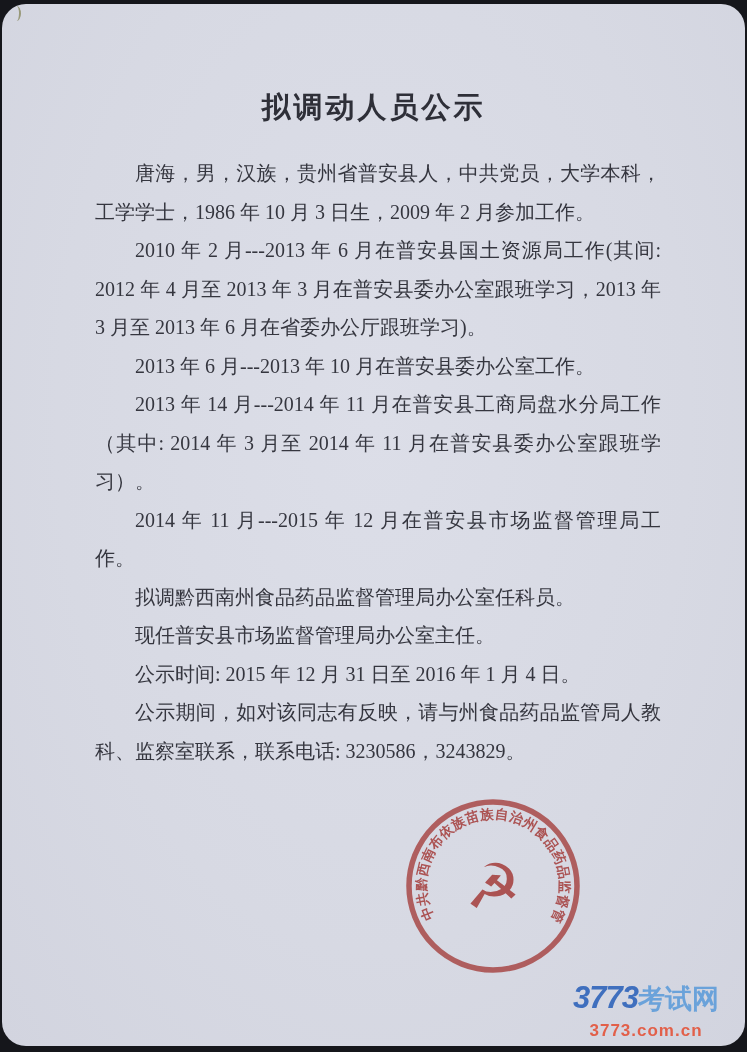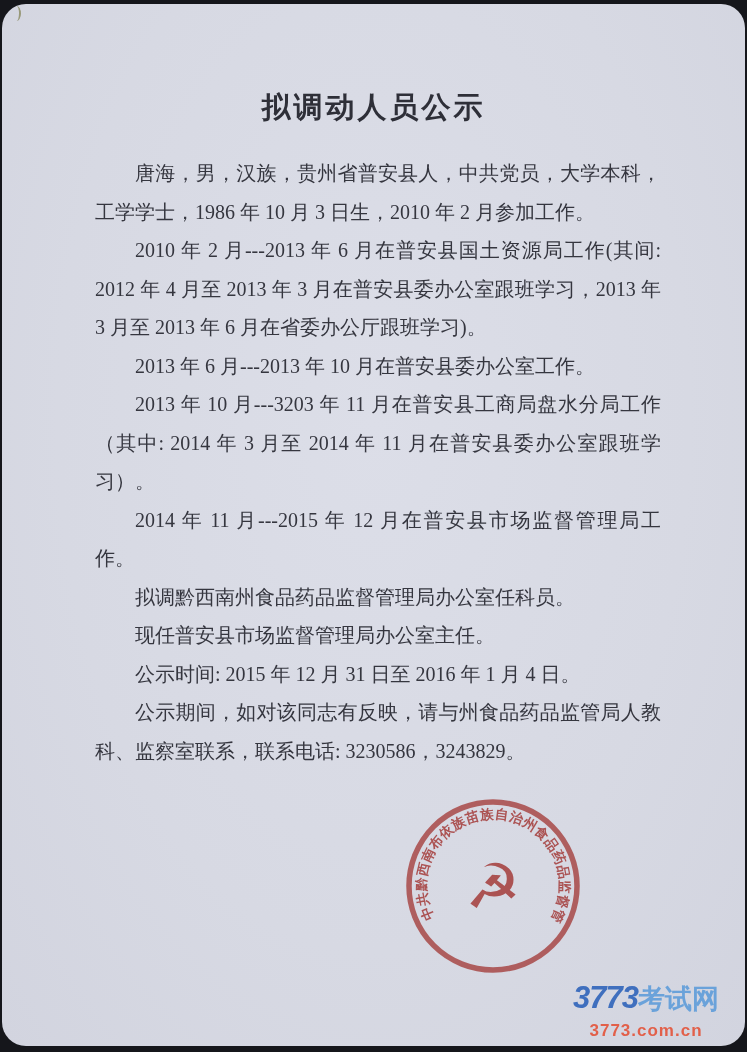--- a/index.html
+++ b/index.html
@@ -102,24 +102,24 @@
 </head>
 <body>
 
 <div class="paper">
 
   <span class="corner-artifact"></span>
 
   <h1 class="doc-title">拟调动人员公示</h1>
 
   <div class="doc-body">
-    <p>唐海，男，汉族，贵州省普安县人，中共党员，大学本科，工学学士，1986 年 10 月 3 日生，2010 年 2 月参加工作。</p>
+    <p>唐海，男，汉族，贵州省普安县人，中共党员，大学本科，工学学士，1986 年 10 月 3 日生，2009 年 2 月参加工作。</p>
     <p>2010 年 2 月---2013 年 6 月在普安县国土资源局工作(其间: 2012 年 4 月至 2013 年 3 月在普安县委办公室跟班学习，2013 年 3 月至 2013 年 6 月在省委办公厅跟班学习)。</p>
     <p>2013 年 6 月---2013 年 10 月在普安县委办公室工作。</p>
-    <p>2013 年 10 月---3203 年 11 月在普安县工商局盘水分局工作（其中: 2014 年 3 月至 2014 年 11 月在普安县委办公室跟班学习）。</p>
+    <p>2013 年 14 月---2014 年 11 月在普安县工商局盘水分局工作（其中: 2014 年 3 月至 2014 年 11 月在普安县委办公室跟班学习）。</p>
     <p>2014 年 11 月---2015 年 12 月在普安县市场监督管理局工作。</p>
     <p>拟调黔西南州食品药品监督管理局办公室任科员。</p>
     <p>现任普安县市场监督管理局办公室主任。</p>
     <p>公示时间: 2015 年 12 月 31 日至 2016 年 1 月 4 日。</p>
     <p>公示期间，如对该同志有反映，请与州食品药品监管局人教科、监察室联系，联系电话: 3230586，3243829。</p>
   </div>
 
 
   <svg class="seal" viewBox="0 0 180 180" xmlns="http://www.w3.org/2000/svg">
     <circle cx="90" cy="90" r="84" fill="none" stroke="#c24540" stroke-width="5.5" opacity="0.92"></circle>

